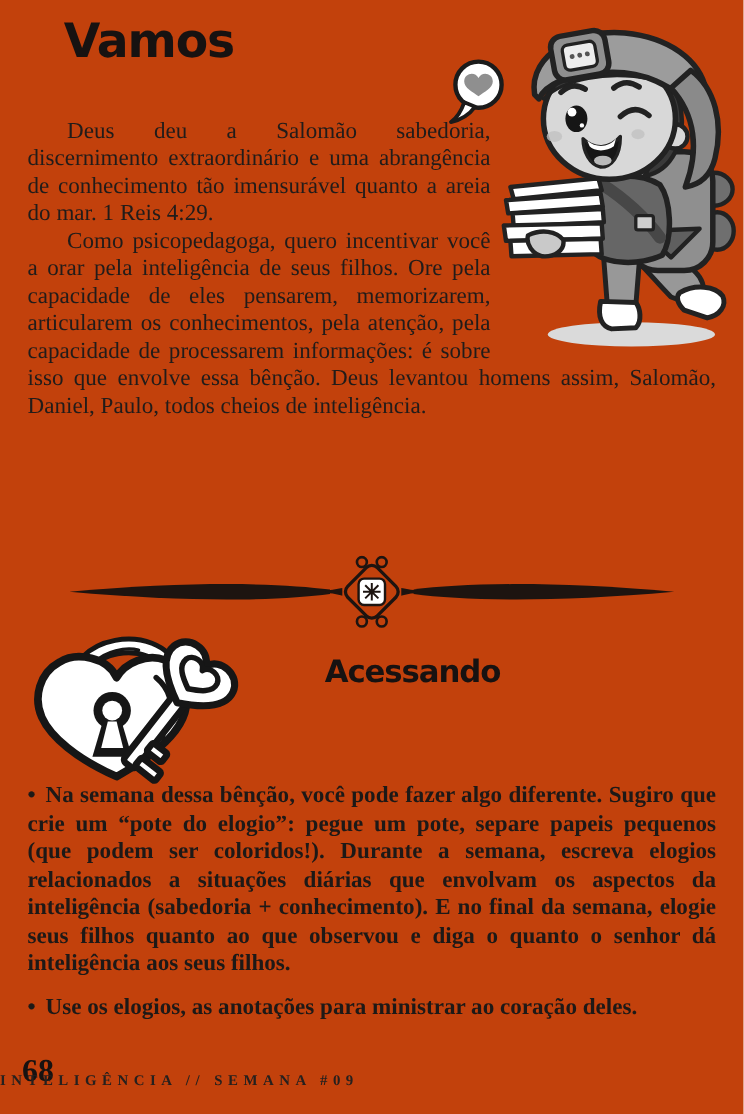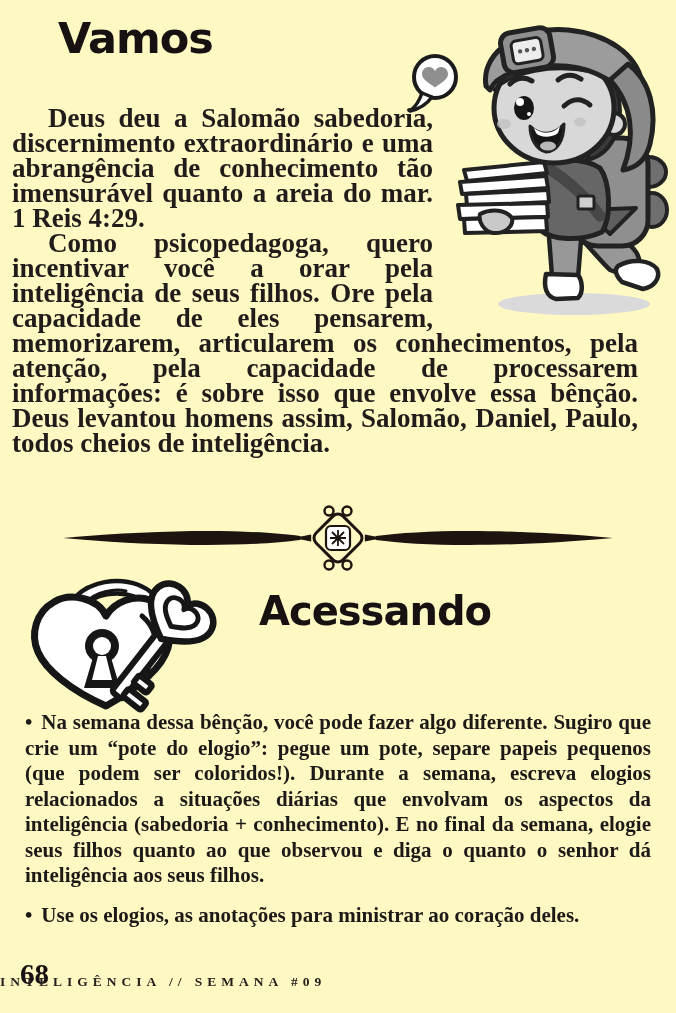--- a/index.html
+++ b/index.html
@@ -1,31 +1,31 @@
 <!DOCTYPE html>
 <html lang="pt-BR"><head>
 <meta charset="utf-8">
 <style>
   html,body{margin:0;padding:0;background:#ffffff;}
-  .page{position:relative;width:676px;height:1013px;background:#fef9c3;overflow:hidden;
+  .page{position:relative;width:676px;height:1013px;background:#c2410c;overflow:hidden;
         font-family:"Liberation Serif",serif;color:#211c1a;}
 
   
   .title-main{position:absolute;left:6px;top:20px;font-family:"DejaVu Sans",sans-serif;
               font-weight:800;font-size:43px;line-height:37px;color:#171211;letter-spacing:-1px;}
   .title-main .l1{display:block;margin-left:52px;}
   .title-main .l2{display:block;}
 
   .title-section{position:absolute;left:238px;top:588px;width:274px;text-align:center;
-                 font-family:"DejaVu Sans",sans-serif;font-weight:800;font-size:40px;
+                 font-family:"DejaVu Sans",sans-serif;font-weight:800;font-size:28px;
                  line-height:46px;color:#171211;letter-spacing:-1px;}
 
   
-  .content{position:absolute;left:12px;top:106px;width:626px;font-size:27px;line-height:25px;
-           text-align:justify;font-weight:bold;}
+  .content{position:absolute;left:25px;top:106px;width:626px;font-size:21px;line-height:25px;
+           text-align:justify;}
   .content p{margin:0;text-indent:36px;}
   .img-spacer{float:right;width:199px;height:212px;margin-left:6px;}
 
   
   .bullets{position:absolute;left:25px;top:710px;width:626px;font-size:21px;line-height:25.5px;
            font-weight:700;text-align:justify;color:#1d1917;}
   .bullet{margin:0 0 14px 0;}
   .bullet .marker{margin-right:9px;}
 
   

